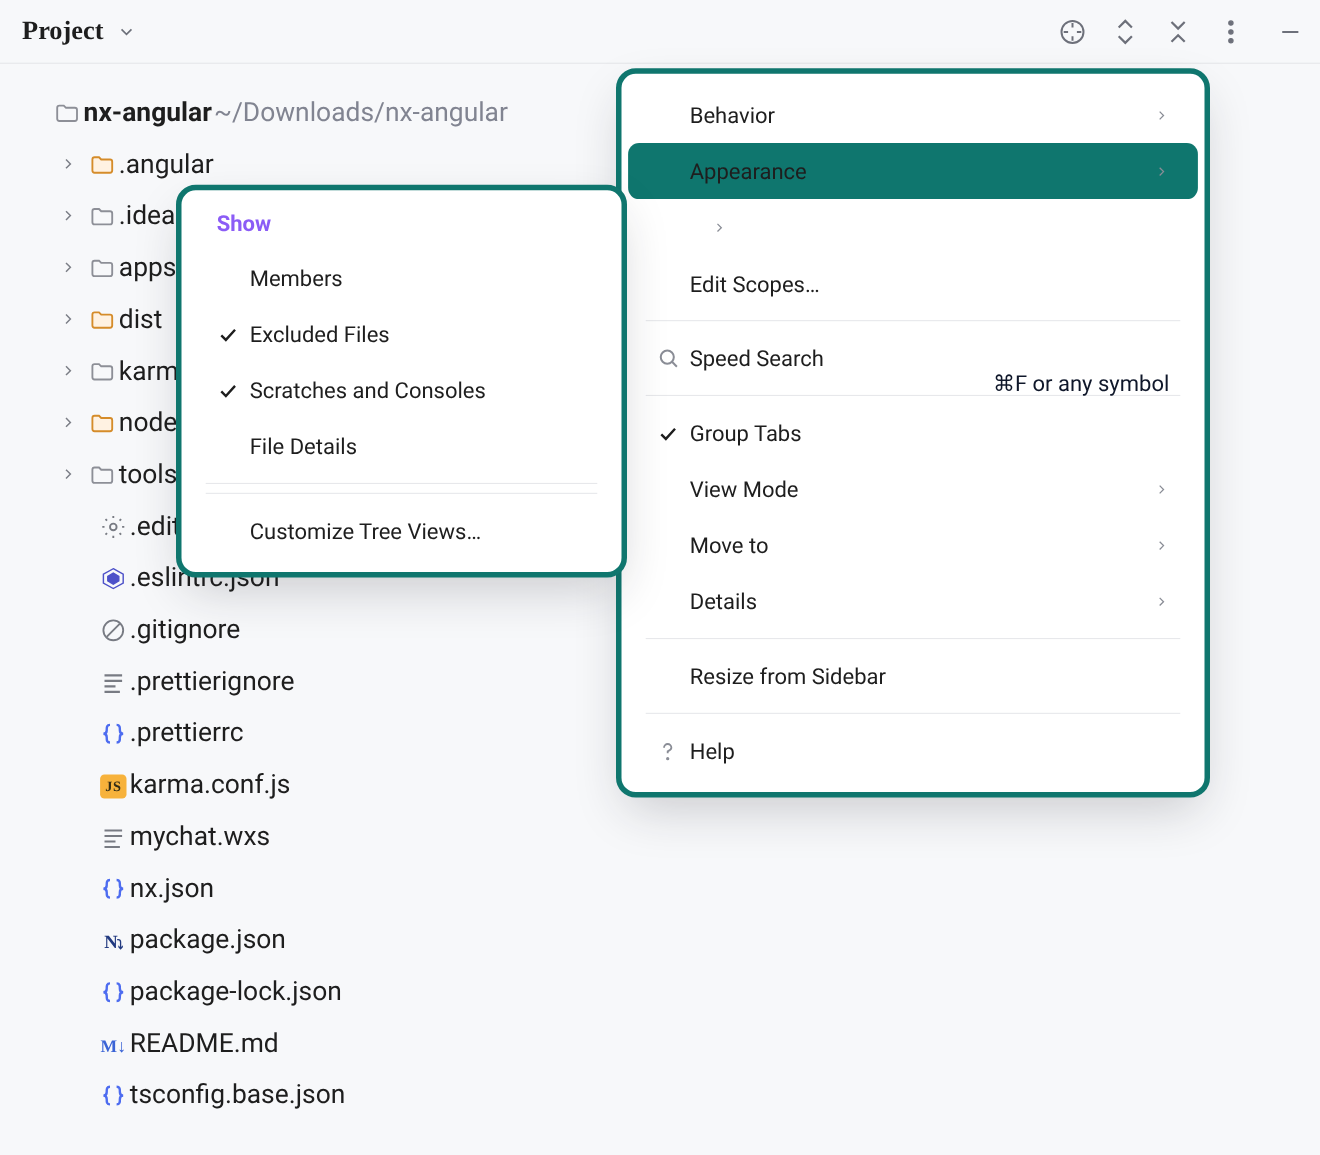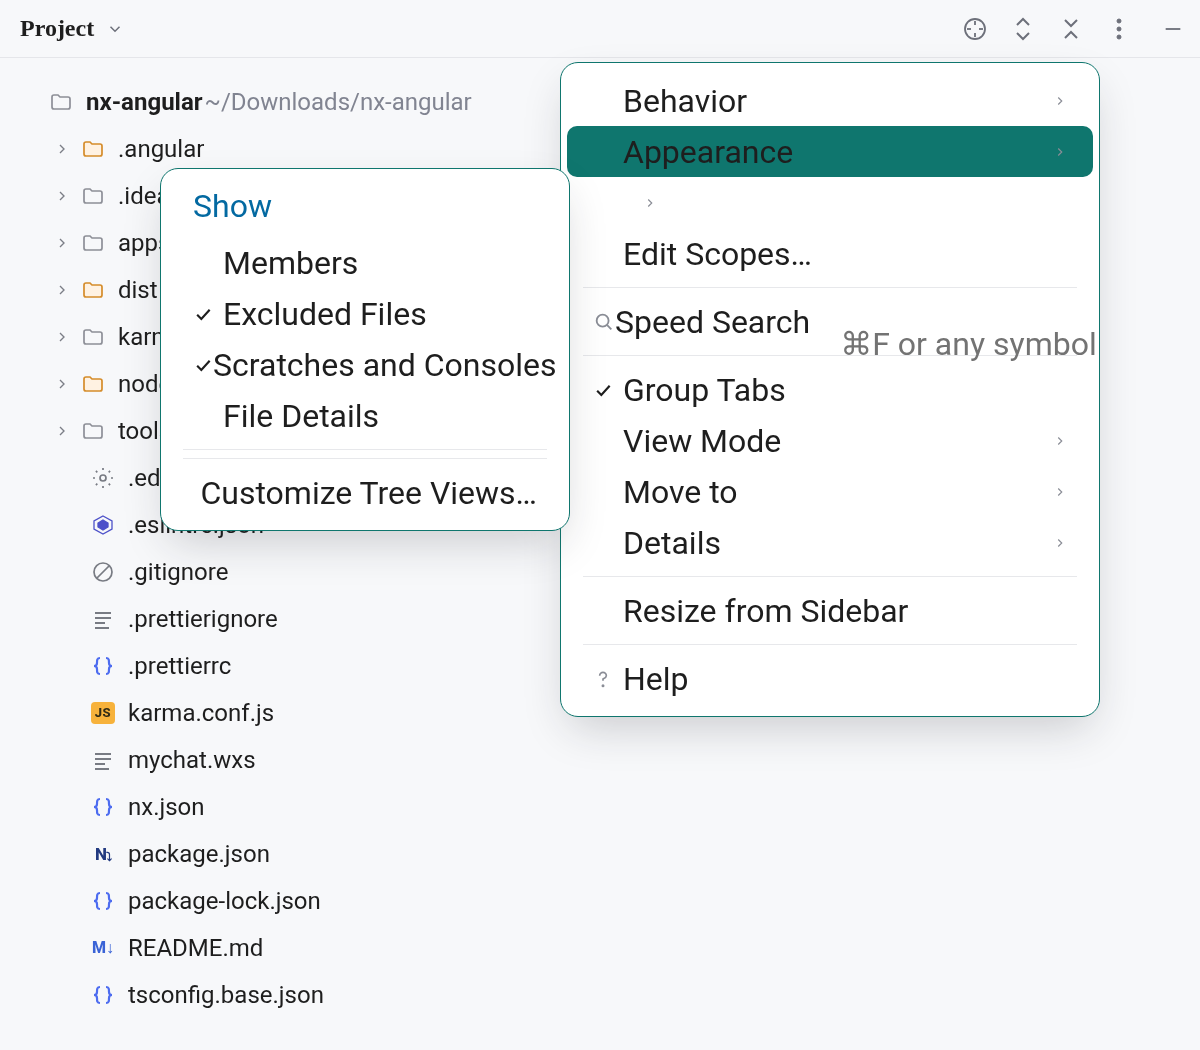--- a/index.html
+++ b/index.html
@@ -59,55 +59,55 @@
     align-items: center;
     justify-content: center;
     color: #7b7e86;
     flex-shrink: 0;
     margin-right: 6px;
   }
   .icon {
     width: 26px;
     height: 26px;
     display: inline-flex;
-    align-items:center;
+    align-items:flex-end;
     justify-content:center;
-    margin-right: 10px;
     flex-shrink: 0;
+    font-family: Liberation Serif, serif;
   }
   .muted { color:#818491; }
 
   
   .menu {
     position: absolute;
     background: #fff;
-    border: 1px solid #0f766e;
+    border: 5px solid #0f766e;
     border-radius: 18px;
     box-shadow: 0 18px 46px -10px rgba(30,30,40,0.22);
     padding: 12px 6px;
-    font-size: 32px;
+    font-size: 20px;
   }
   .menu-section-title {
     padding: 6px 26px 12px;
-    color: #0369a1;
-    font-weight: 400;
+    color: #8b5cf6;
+    font-weight: 700;
   }
   .menu .item {
     display: flex;
     align-items: center;
     height: 51px;
     padding: 0 26px;
     border-radius: 10px;
     position: relative;
     white-space: nowrap;
   }
   .menu .item .check { width: 30px; display:inline-flex; }
   .menu .item .label { flex: 1; }
   .menu .item .trail {
-    color:#737373;
+    color:#0f172a;
     margin-left: 30px;
     margin-top: 45px;
   }
   .menu .item .submenu-arrow {
     color:#8a8d96;
     margin-left: 20px;
     display:inline-flex;
   }
   .menu .sep {
     height: 1px;

